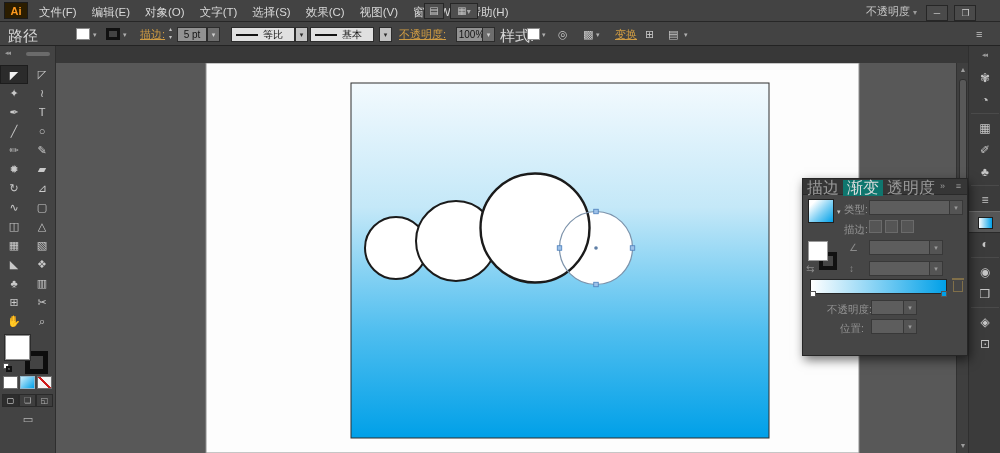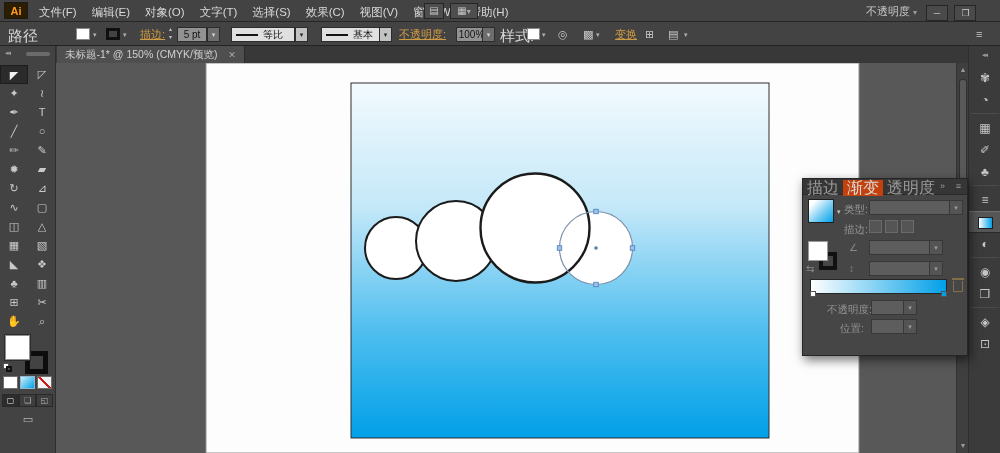--- a/index.html
+++ b/index.html
@@ -91,21 +91,21 @@
   .dock-item{position:absolute;left:0;width:32px;height:22px;text-align:center;line-height:22px;font-size:12px;color:#c5c5c5;cursor:pointer;}
   .dock-item.active{background:#565656;border-top:1px solid #6e6e6e;border-bottom:1px solid #2a2a2a;}
   .dock-sep{position:absolute;left:2px;width:28px;height:1px;background:#2c2c2c;border-bottom:1px solid #4a4a4a;}
   .mini-grad{display:inline-block;width:15px;height:12px;margin-top:5px;background:linear-gradient(90deg,#ffffff,#00a1e9);border:1px solid #1f1f1f;}
 
   
   .gpanel{position:absolute;left:802px;top:115px;width:166px;height:178px;background:#464646;border:1px solid #262626;
           box-shadow:2px 4px 10px rgba(0,0,0,0.55);}
   .gp-tabs{position:absolute;left:0;top:0;width:164px;height:16px;background:#363636;border-bottom:1px solid #2a2a2a;}
   .gp-tab{display:inline-block;height:16px;line-height:16px;padding:0 4px;font-size:16px;color:#9a9a9a;cursor:pointer;}
-  .gp-tab.active{background:#c2410c;color:#dcdcdc;font-family:Liberation Serif, serif;}
+  .gp-tab.active{background:#0f766e;color:#dcdcdc;font-family:Liberation Serif, serif;}
   .gp-tabctl{position:absolute;top:2px;font-size:9px;color:#9e9e9e;cursor:pointer;}
   .gp-label{position:absolute;font-size:10.5px;color:#949494;}
   .gp-dd{position:absolute;height:15px;background:#5d5d5d;border:1px solid #383838;}
   .gp-dd .seg{position:absolute;right:0;top:0;width:13px;height:13px;background:#545454;border-left:1px solid #383838;
               color:#9a9a9a;font-size:7px;text-align:center;line-height:13px;}
   .gp-thumb{position:absolute;left:5px;top:20px;width:26px;height:24px;background:linear-gradient(135deg,#ffffff 15%,#7fd0f4 55%,#00a1e9 100%);border:1px solid #1f1f1f;cursor:pointer;}
   .gp-thumb-dd{position:absolute;left:34px;top:29px;font-size:7px;color:#c2c2c2;cursor:pointer;}
   .gp-btn{position:absolute;top:41px;width:13px;height:13px;background:#555555;border:1px solid #6a6a6a;}
   .gp-proxy-fill{position:absolute;left:5px;top:62px;width:20px;height:20px;background:#fff;border:1px solid #9a9a9a;z-index:2;}
   .gp-proxy-stroke{position:absolute;left:16px;top:73px;width:18px;height:18px;border:4px solid #111;z-index:1;}
@@ -140,21 +140,21 @@
     <span class="swatch" style="left:76px"></span>
     <span class="mini-dd" style="left:93px">▾</span>
     <span class="stroke-proxy" style="left:106px"></span>
     <span class="mini-dd" style="left:123px">▾</span>
     <span class="cb-link" style="left:140px">描边:</span>
     <span class="stepper"><span>▴</span><br><span>▾</span></span>
     <span class="field" style="left:177px;width:30px">5 pt</span>
     <span class="field-dd" style="left:207px">▾</span>
     <span class="combo" style="left:231px;width:64px"><span class="line"></span><span>等比</span></span>
     <span class="combo-dd" style="left:295px">▾</span>
-    <span class="combo" style="left:321px;width:64px"><span class="line"></span><span>基本</span></span>
+    <span class="combo" style="left:310px;width:64px"><span class="line"></span><span>基本</span></span>
     <span class="combo-dd" style="left:379px">▾</span>
     <span class="cb-link" style="left:399px">不透明度:</span>
     <span class="field" style="left:456px;width:31px">100%</span>
     <span class="field-dd" style="left:482px">▾</span>
     <span class="cb-label" style="left:500px">样式:</span>
     <span class="swatch" style="left:527px;width:13px"></span>
     <span class="mini-dd" style="left:542px">▾</span>
     <span class="cb-icon" style="left:558px">◎</span>
     <span class="cb-icon" style="left:583px">▩</span>
     <span class="mini-dd" style="left:596px">▾</span>
@@ -162,24 +162,20 @@
     <span class="cb-icon" style="left:645px">⊞</span>
     <span class="cb-icon" style="left:668px">▤</span>
     <span class="mini-dd" style="left:684px">▾</span>
     <span class="cb-icon" style="left:976px">≡</span>
   </div>
 
   <div class="tabrow">
     <div class="tools-head">
       <span class="chev">◂◂</span>
       <span class="grab"></span>
-    </div>
-    <div class="doc-tab">
-      <span>未标题-1* @ 150% (CMYK/预览)</span>
-      <span class="close">✕</span>
     </div>
     <div class="dock-head">◂◂</div>
   </div>
 
   <div class="main">
 
     <div class="tools" id="tools">
       <div class="fillstroke">
         <div class="fs-stroke"></div>
         <div class="fs-fill"></div>

